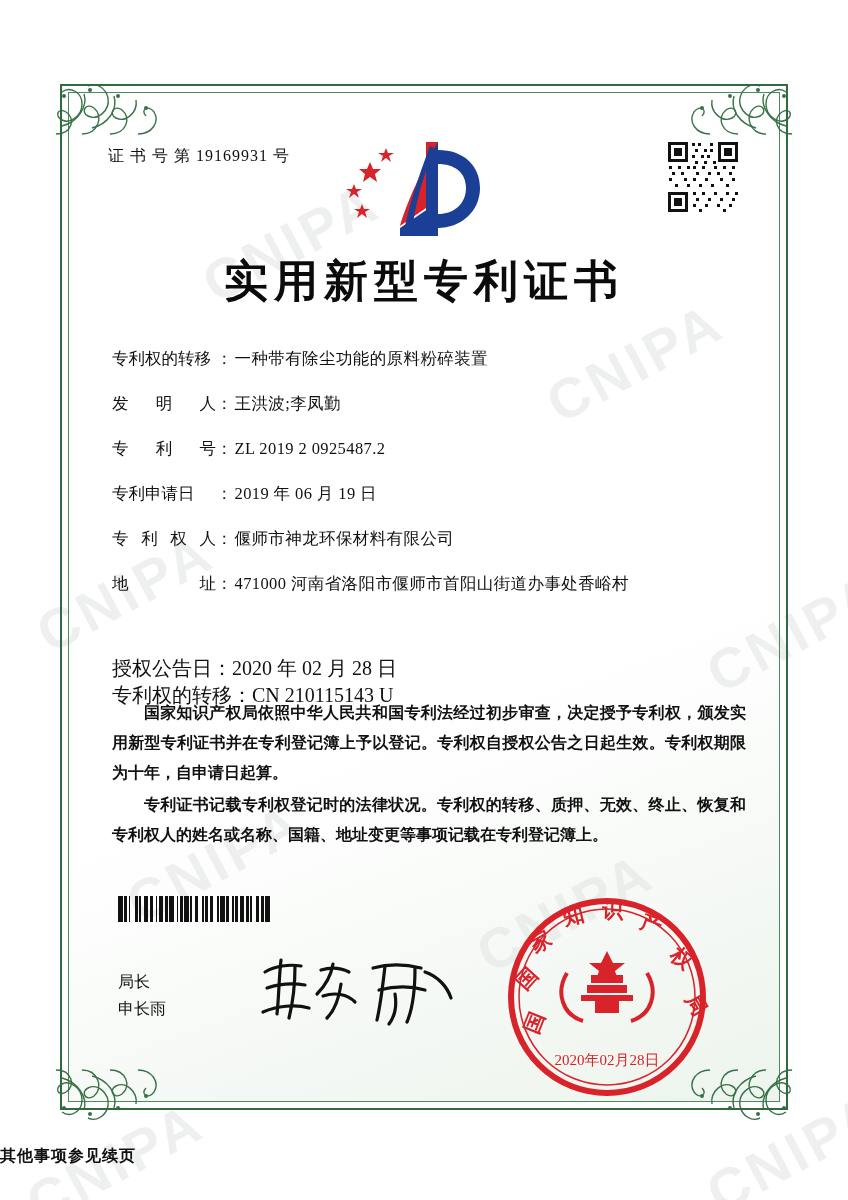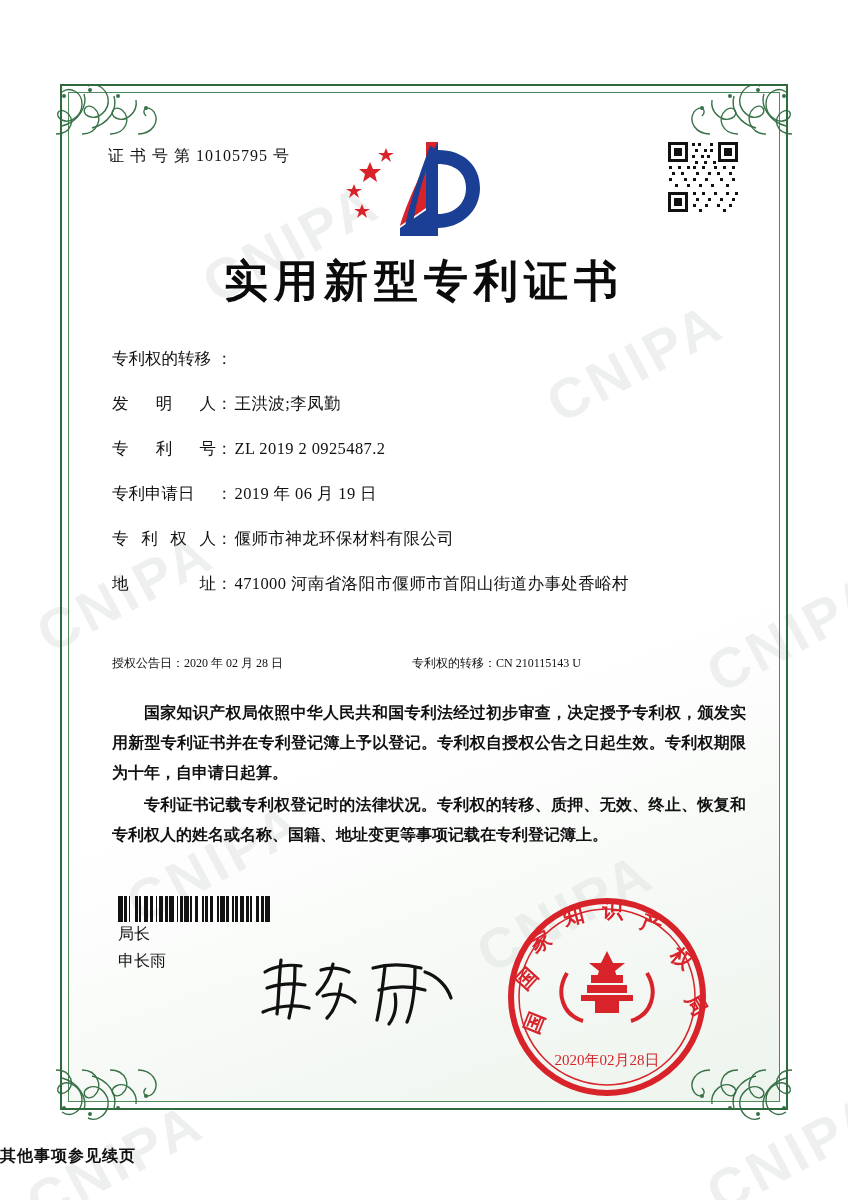--- a/index.html
+++ b/index.html
@@ -150,23 +150,24 @@
   }
   .field-label.spread span { display: inline-block; }
   .field-sep { margin-right: 2px; }
   .field-value { flex: 1; letter-spacing: 0.4px; }
 
   .grant-row {
     position: absolute;
     left: 112px;
     top: 655px;
     width: 660px;
-    font-size: 12px;
+    font-size: 20px;
     color: #111;
     display: flex;
+    flex-direction: column;
   }
   .grant-left { width: 300px; }
   .grant-right { flex: 1; }
 
   
   .paras {
     position: absolute;
     left: 112px;
     top: 698px;
     width: 634px;
@@ -194,21 +195,21 @@
   .barcode i {
     display: block;
     background: #111;
     height: 100%;
   }
 
   
   .director {
     position: absolute;
     left: 118px;
-    top: 920px;
+    top: 968px;
     font-size: 16px;
     line-height: 27px;
     color: #111;
   }
 
   .signature {
     position: absolute;
     left: 255px;
     top: 950px;
     width: 210px;
@@ -332,21 +333,21 @@
         <circle cx="12" cy="30" r="2"></circle>
         <circle cx="38" cy="24" r="2"></circle>
         <circle cx="66" cy="30" r="2"></circle>
         <circle cx="94" cy="42" r="2"></circle>
       </g>
     </svg>
   </div>
 
   <div class="content">
 
-    <div class="cert-no">证 书 号 第 10105795 号</div>
+    <div class="cert-no">证 书 号 第 19169931 号</div>
 
     <div class="qr">
       <svg viewBox="0 0 74 74" width="74" height="74">
         <rect x="0" y="0" width="74" height="74" fill="#ffffff"></rect>
         <g fill="#111111">
           <rect x="2" y="2" width="20" height="20"></rect>
             <rect x="5" y="5" width="14" height="14" fill="#fff"></rect>
             <rect x="8" y="8" width="8" height="8"></rect>
           <rect x="52" y="2" width="20" height="20"></rect>
             <rect x="55" y="5" width="14" height="14" fill="#fff"></rect>
@@ -426,20 +427,21 @@
       </svg>
     </div>
 
     <div class="main-title">实用新型专利证书</div>
 
     <div class="fields">
 
       <div class="field-row">
         <span class="field-label">专利权的转移</span>
         <span class="field-sep">：</span>
+        <span class="field-value">一种带有除尘功能的原料粉碎装置</span>
       </div>
 
       <div class="field-row">
         <span class="field-label spread">
           <span>发</span>
           <span>明</span>
           <span>人</span>
         </span>
         <span class="field-sep">：</span>
         <span class="field-value">王洪波;李凤勤</span>

